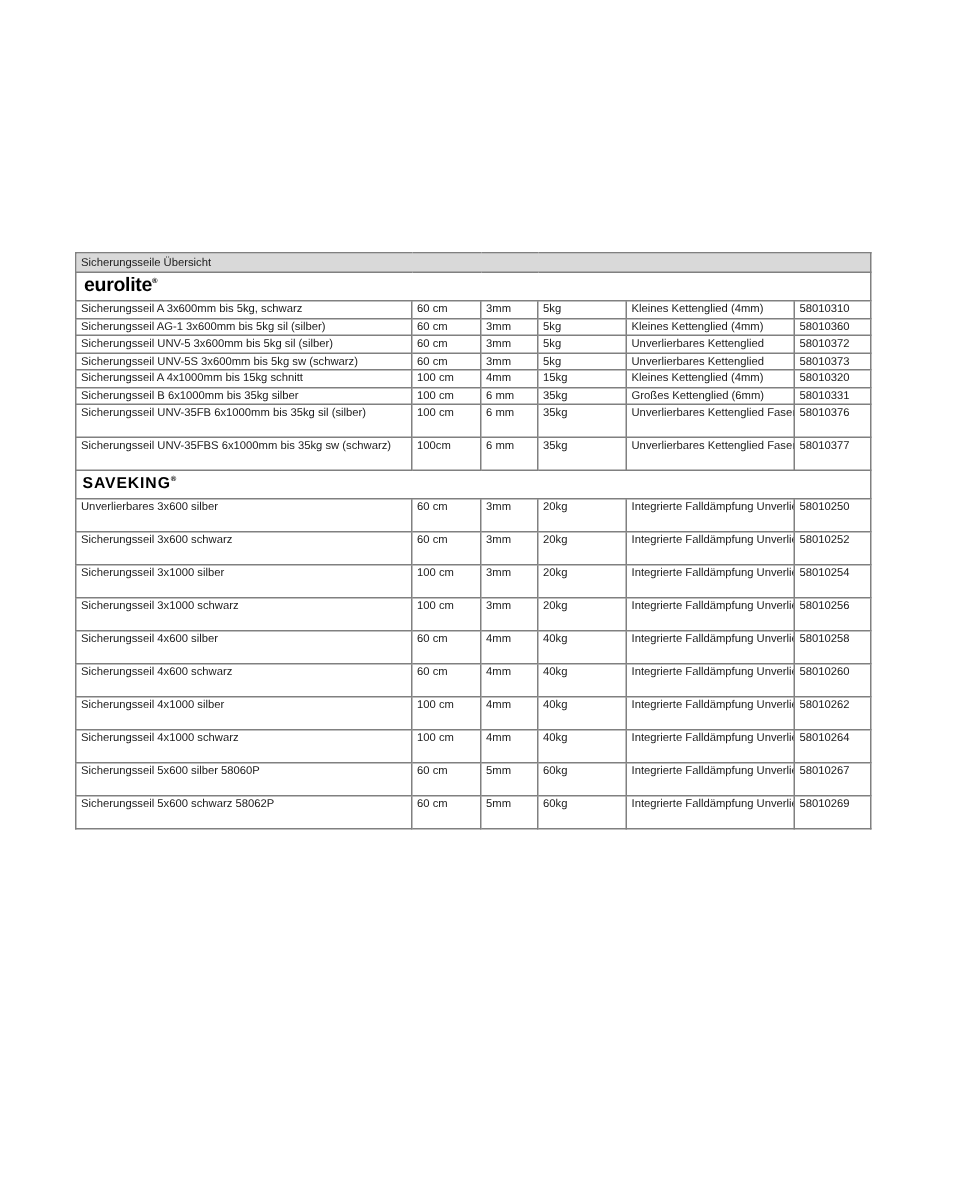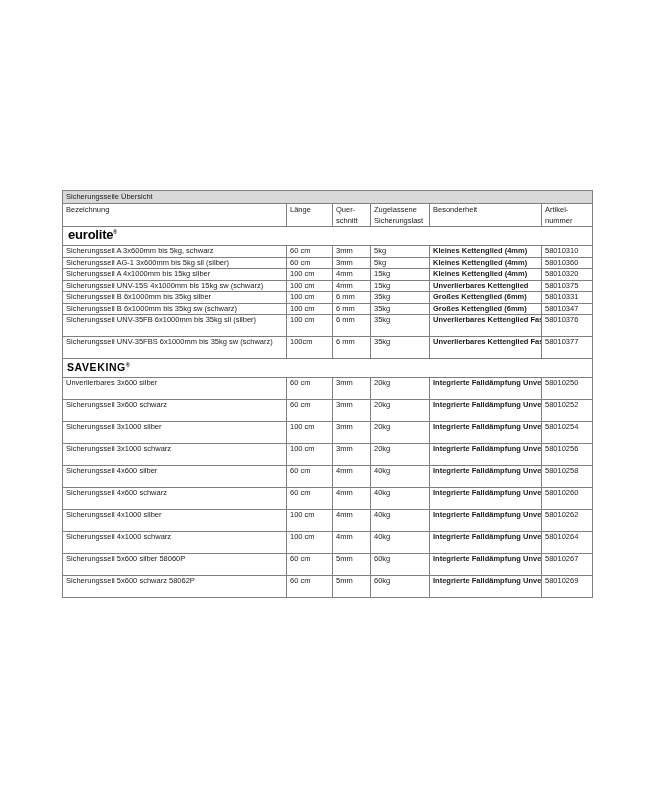--- a/index.html
+++ b/index.html
@@ -15,26 +15,25 @@
   }
   .sheet {
     position: relative;
     width: 650px;
     height: 794px;
     background: #ffffff;
     overflow: hidden;
   }
   table.overview {
     position: absolute;
-    left: 62px;
+    left: 50px;
     top: 168px;
     width: 530px;
     border-collapse: collapse;
     table-layout: fixed;
-    margin-top: 22px;
   }
   col.c0 { width: 224px; }
   col.c1 { width: 46px; }
   col.c2 { width: 38px; }
   col.c3 { width: 59px; }
   col.c4 { width: 112px; }
   col.c5 { width: 51px; }
   table.overview td {
     border: 1px solid #808080;
     padding: 0 2px 0 3px;
@@ -55,21 +54,21 @@
   tr.header-row td {
     white-space: pre-line;
     padding-top: 1px;
   }
   tr.brand-row { height: 19px; }
   tr.brand-row td {
     vertical-align: middle;
   }
   tr.row-single { height: 11px; }
   tr.row-double { height: 22px; }
-  td.multiline { white-space: pre-line; font-weight: bold; }
+  td.multiline { white-space: pre-line; }
   .logo {
     display: inline-block;
     color: #000000;
   }
   .logo sup {
     font-size: 5px;
     vertical-align: super;
     line-height: 0;
   }
   .logo-eurolite {
@@ -95,81 +94,70 @@
         <col class="c1">
         <col class="c2">
         <col class="c3">
         <col class="c4">
         <col class="c5">
     </colgroup>
     <tbody id="table-body">
       <tr class="title-row">
         <td colspan="6">Sicherungsseile Übersicht</td>
       </tr>
-      <tr class="header-row">
-        <td>Bezeichnung</td>
-        <td>Länge</td>
-        <td>Quer-
-schnitt</td>
-        <td>Zugelassene
-Sicherungslast</td>
-        <td>Besonderheit</td>
-        <td>Artikel-
-nummer</td>
-      </tr>
     <tr class="brand-row">
           <td colspan="6"><span class="logo logo-eurolite">eurolite<sup>®</sup></span></td>
         </tr>
         <tr class="row-single">
           <td>Sicherungsseil A 3x600mm bis 5kg, schwarz</td>
           <td>60 cm</td>
           <td>3mm</td>
           <td>5kg</td>
           <td class="multiline">Kleines Kettenglied (4mm)</td>
           <td>58010310</td>
         </tr>
         <tr class="row-single">
           <td>Sicherungsseil AG-1 3x600mm bis 5kg sil (silber)</td>
           <td>60 cm</td>
           <td>3mm</td>
           <td>5kg</td>
           <td class="multiline">Kleines Kettenglied (4mm)</td>
           <td>58010360</td>
         </tr>
         <tr class="row-single">
-          <td>Sicherungsseil A 4x1000mm bis 15kg silber</td>
+          <td>Sicherungsseil UNV-5 3x600mm bis 5kg sil (silber)</td>
+          <td>60 cm</td>
+          <td>3mm</td>
+          <td>5kg</td>
+          <td class="multiline">Unverlierbares Kettenglied</td>
+          <td>58010372</td>
+        </tr>
+        <tr class="row-single">
+          <td>Sicherungsseil UNV-5S 3x600mm bis 5kg sw (schwarz)</td>
+          <td>60 cm</td>
+          <td>3mm</td>
+          <td>5kg</td>
+          <td class="multiline">Unverlierbares Kettenglied</td>
+          <td>58010373</td>
+        </tr>
+        <tr class="row-single">
+          <td>Sicherungsseil A 4x1000mm bis 15kg schnitt</td>
           <td>100 cm</td>
           <td>4mm</td>
           <td>15kg</td>
           <td class="multiline">Kleines Kettenglied (4mm)</td>
           <td>58010320</td>
-        </tr>
-        <tr class="row-single">
-          <td>Sicherungsseil UNV-15S 4x1000mm bis 15kg sw (schwarz)</td>
-          <td>100 cm</td>
-          <td>4mm</td>
-          <td>15kg</td>
-          <td class="multiline">Unverlierbares Kettenglied</td>
-          <td>58010375</td>
         </tr>
         <tr class="row-single">
           <td>Sicherungsseil B 6x1000mm bis 35kg silber</td>
           <td>100 cm</td>
           <td>6 mm</td>
           <td>35kg</td>
           <td class="multiline">Großes Kettenglied (6mm)</td>
           <td>58010331</td>
-        </tr>
-        <tr class="row-single">
-          <td>Sicherungsseil B 6x1000mm bis 35kg sw (schwarz)</td>
-          <td>100 cm</td>
-          <td>6 mm</td>
-          <td>35kg</td>
-          <td class="multiline">Großes Kettenglied (6mm)</td>
-          <td>58010347</td>
         </tr>
         <tr class="row-double">
           <td>Sicherungsseil UNV-35FB 6x1000mm bis 35kg sil (silber)</td>
           <td>100 cm</td>
           <td>6 mm</td>
           <td>35kg</td>
           <td class="multiline">Unverlierbares Kettenglied
 Fasereinlage</td>
           <td>58010376</td>
         </tr>

